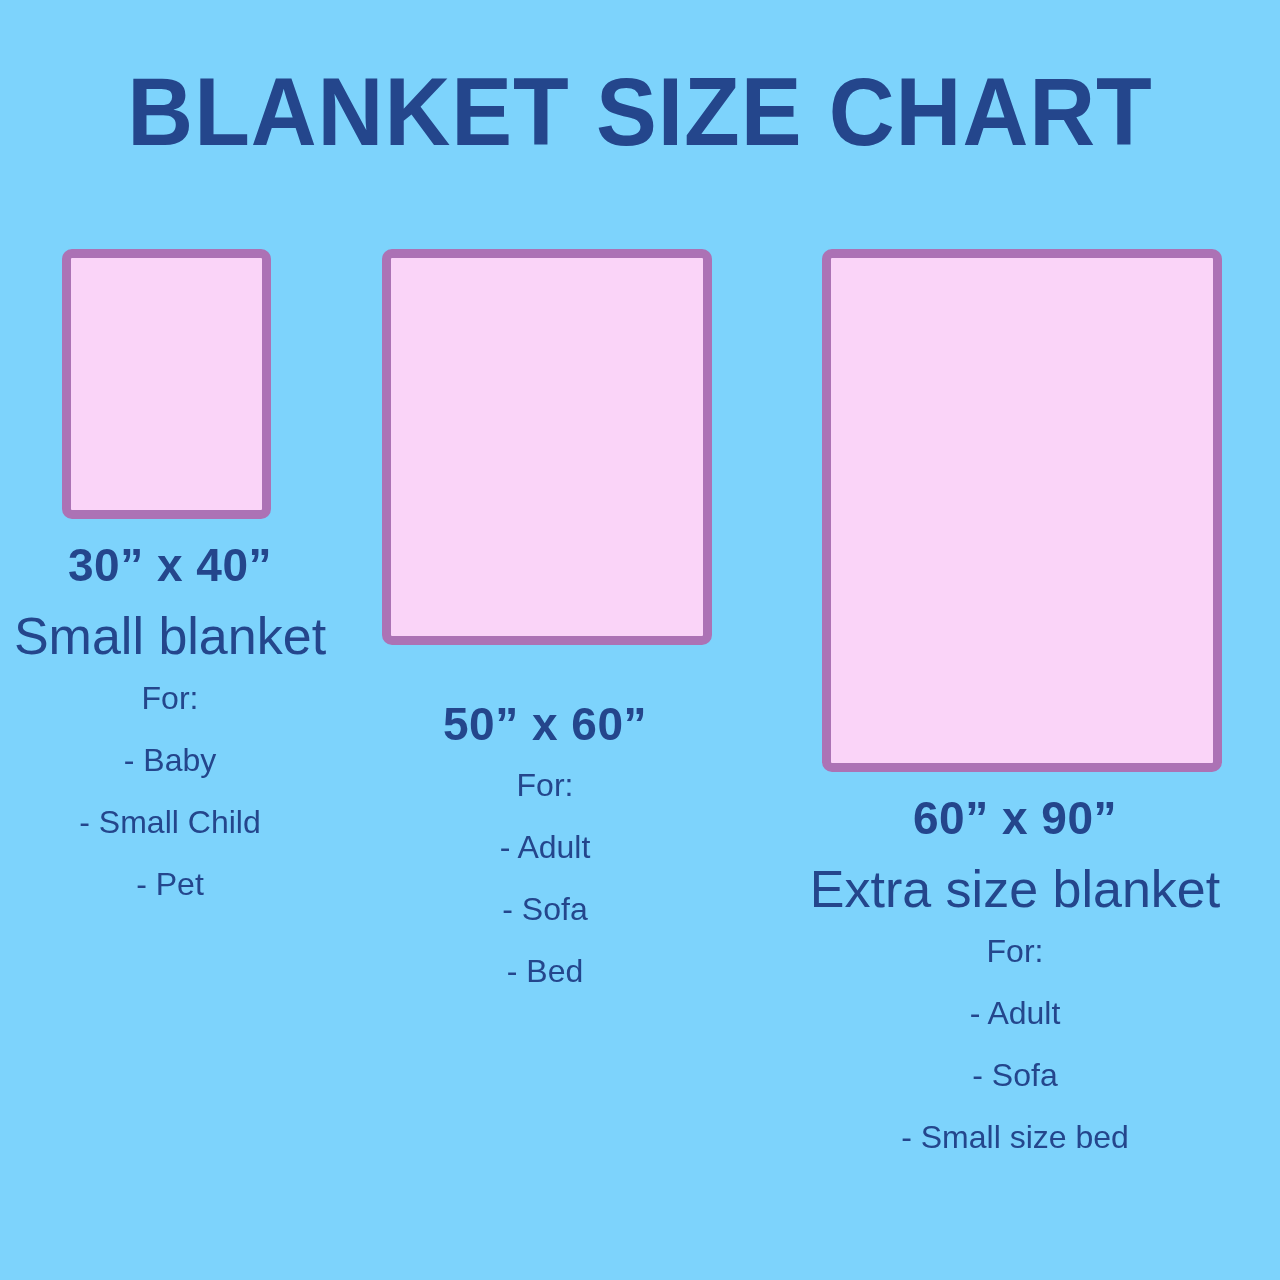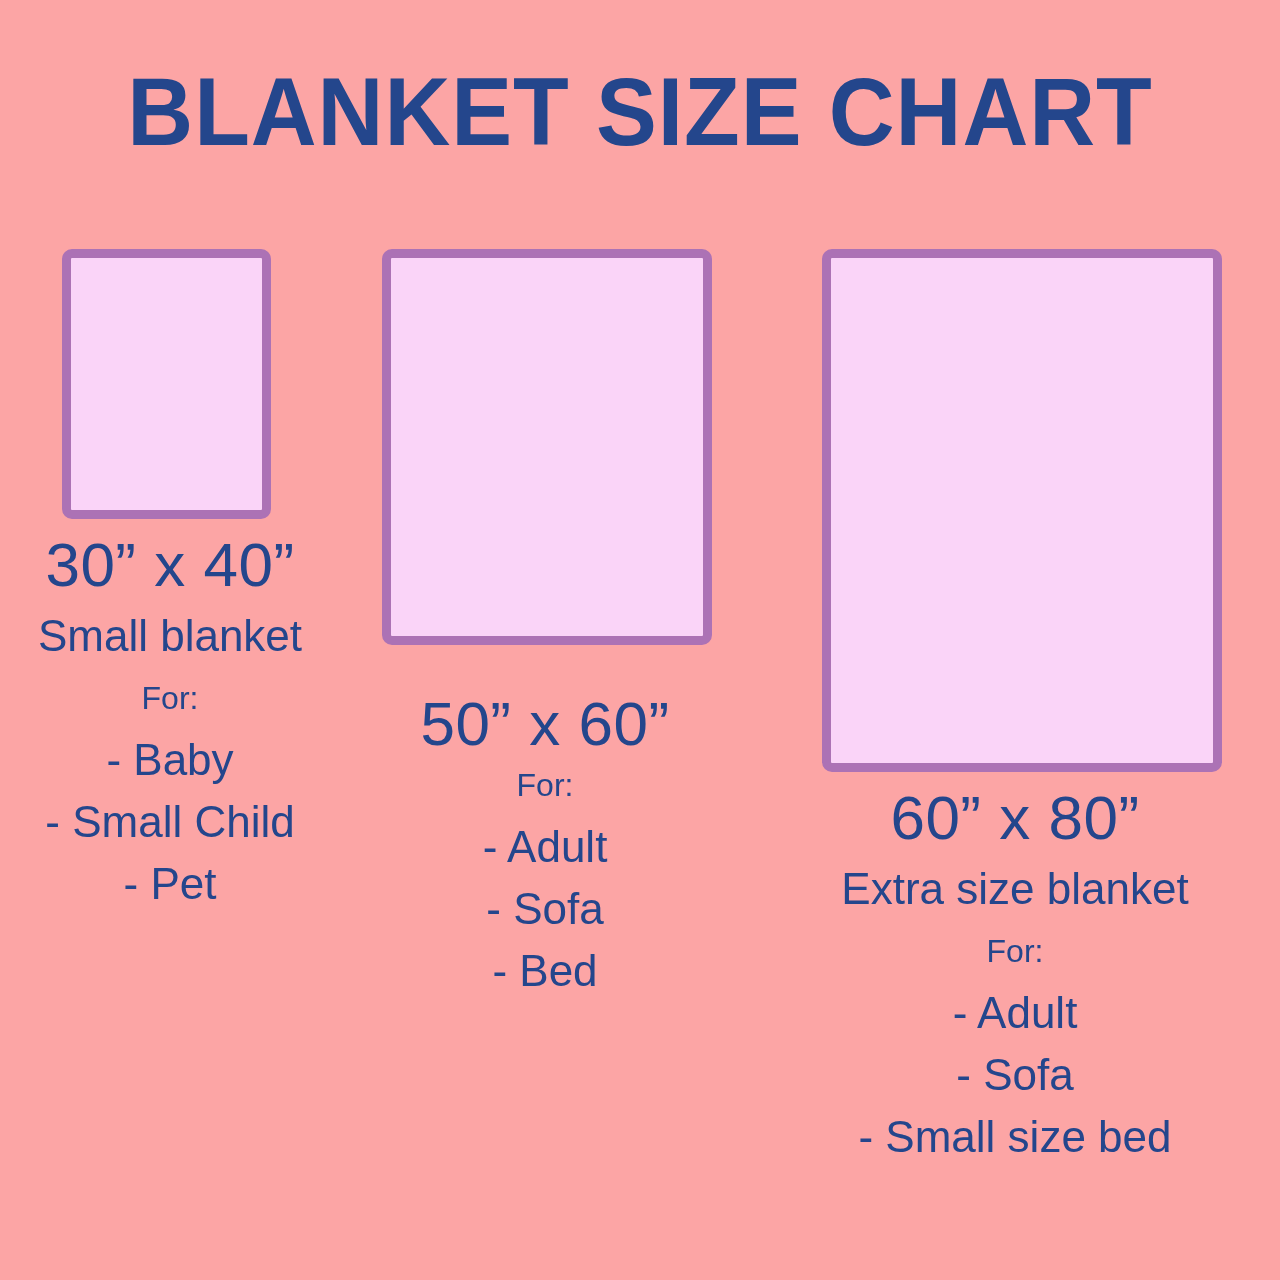--- a/index.html
+++ b/index.html
@@ -11,21 +11,21 @@
     height: 1280px;
     background: #ffffff;
     font-family: "Liberation Sans", sans-serif;
     overflow: hidden;
   }
 
   #chart-root {
     position: relative;
     width: 1280px;
     height: 1280px;
-    background: #fca5a5;
+    background: #7dd3fc;
   }
 
   
   #chart-title {
     position: absolute;
     left: 0;
     top: 62px;
     width: 1280px;
     text-align: center;
     color: #24468c;
@@ -87,51 +87,51 @@
     text-align: center;
     color: #24468c;
     font-family: "Liberation Sans", sans-serif;
   }
 
   #caption-small  { left: 0; top: 535px; }
   #caption-throw  { left: 0; top: 662px; margin-top: 32px; }
   #caption-xlarge { left: 0; top: 788px; }
 
   .dimension {
-    font-weight: normal;
-    font-size: 62px;
+    font-weight: bold;
+    font-size: 46px;
     line-height: 60px;
     letter-spacing: 0.5px;
     white-space: nowrap;
   }
 
   .blanket-name {
     font-weight: normal;
-    font-size: 44px;
+    font-size: 52px;
     line-height: 62px;
     margin-top: 10px;
     white-space: nowrap;
   }
 
   .for-label {
     font-weight: normal;
     font-size: 32px;
     line-height: 62px;
     white-space: nowrap;
   }
 
   .use-list {
     list-style: none;
     margin: 0;
     padding: 0;
   }
 
   .use-item {
     font-weight: normal;
-    font-size: 44px;
+    font-size: 32px;
     line-height: 62px;
     white-space: nowrap;
   }
 </style>
 </head>
 <body>
 
 <div id="chart-root">
 
   <div id="chart-title">BLANKET SIZE CHART</div>
@@ -165,21 +165,21 @@
         <li class="use-item">- Bed</li>
       </ul>
     </div>
   </div>
 
   <div class="column" id="column-xlarge">
 
     <div class="swatch" id="swatch-xlarge"></div>
 
     <div class="caption" id="caption-xlarge">
-      <div class="dimension">60” x 80”</div>
+      <div class="dimension">60” x 90”</div>
       <div class="blanket-name">Extra size blanket</div>
       <div class="for-label">For:</div>
       <ul class="use-list">
         <li class="use-item">- Adult</li>
         <li class="use-item">- Sofa</li>
         <li class="use-item">- Small size bed</li>
       </ul>
     </div>
   </div>
 

